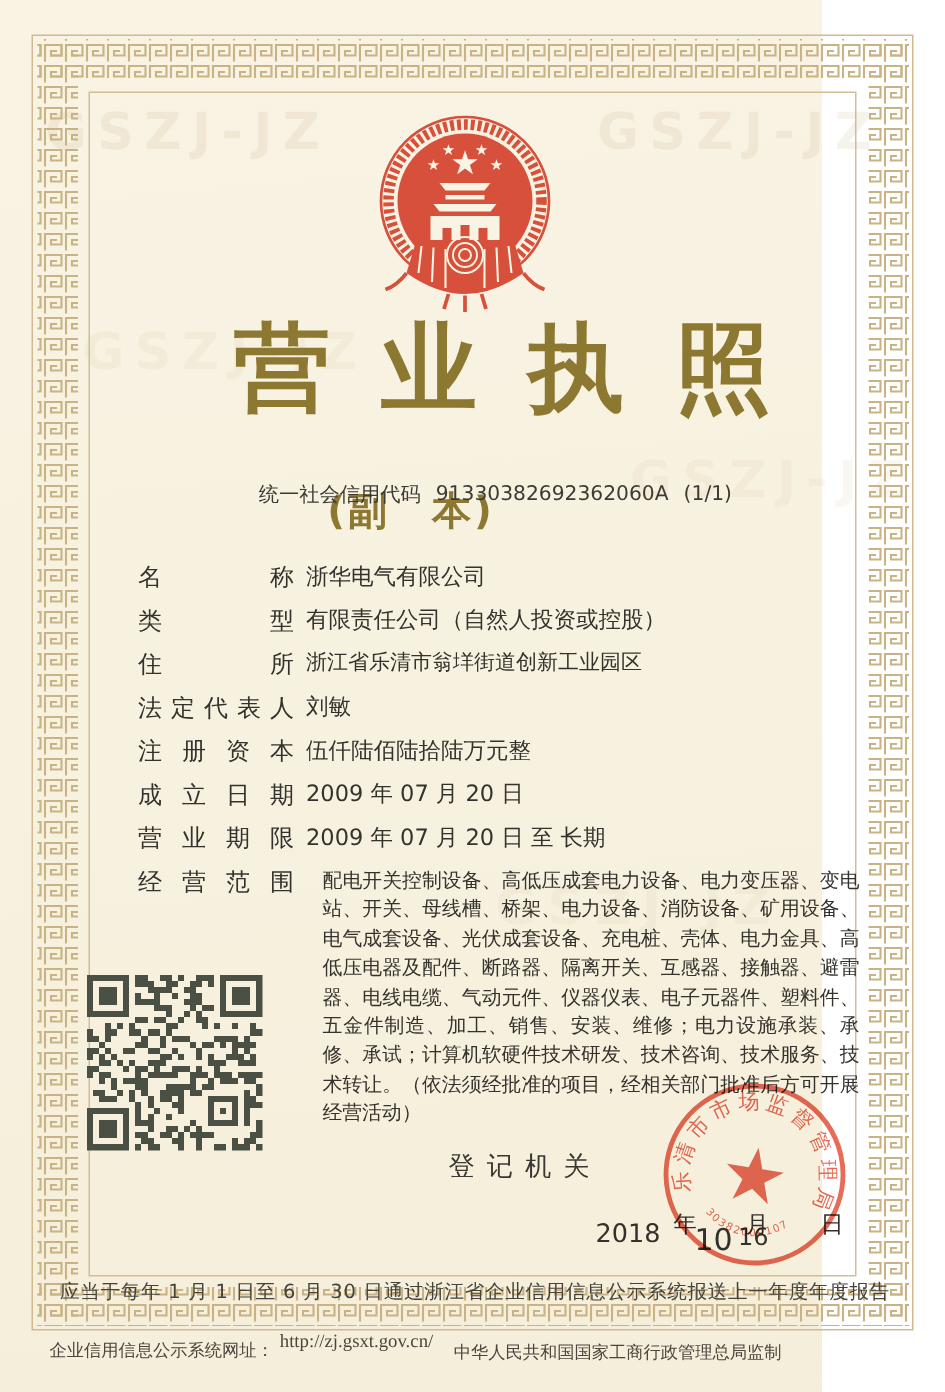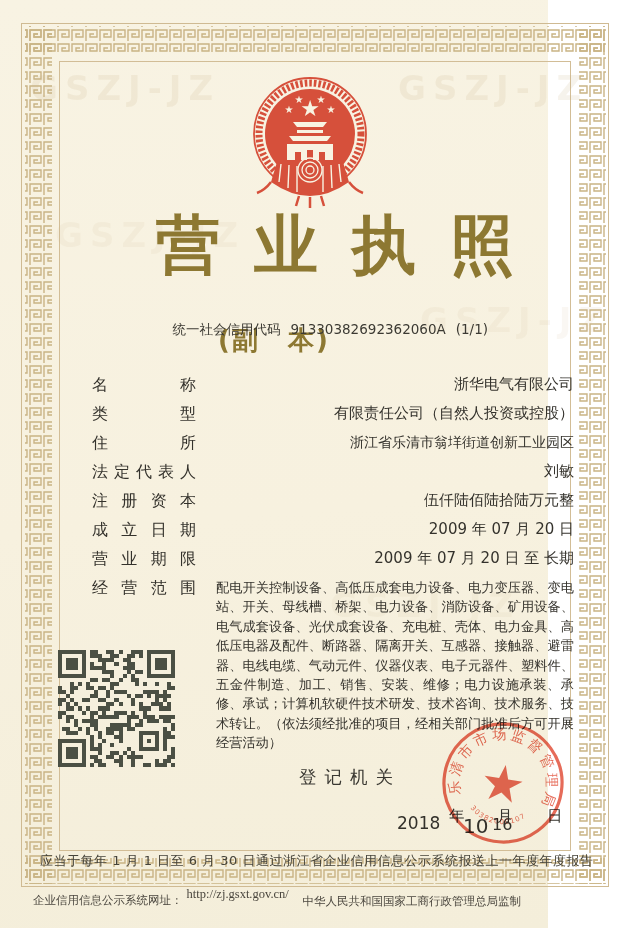--- a/index.html
+++ b/index.html
@@ -13,21 +13,21 @@
       color:#c9b48c;opacity:.16;white-space:nowrap;}
   .emblem{position:absolute;left:247px;top:70px;}
   .title{position:absolute;left:0;top:202px;width:100%;text-align:right;
          font-size:64px;font-weight:900;letter-spacing:34px;text-indent:22px;
          color:#8d7832;white-space:nowrap;}
   .subtitle{position:absolute;left:0;top:283px;width:100%;text-align:center;
             font-size:26px;font-weight:700;letter-spacing:2px;color:#8d7832;margin-top:40px;}
   .credit{position:absolute;left:0;top:321px;right:60px;display:flex;
           justify-content:flex-end;gap:10px;font-size:13.5px;color:#3c3a33;}
   .fields{position:absolute;left:92px;top:375px;width:482px;color:#34322c;}
-  .row{display:flex;align-items:flex-start;margin-bottom:10px;justify-content:space-between;}
+  .row{display:flex;align-items:flex-start;margin-bottom:10px;}
   .lbl{display:inline-block;width:104px;flex:none;font-size:16px;line-height:19px;
        text-align:justify;text-align-last:justify;}
   .val{margin-left:8px;font-size:15px;line-height:19px;white-space:nowrap;}
   .row-address .val{font-size:14px;}
   .row-scope .val{white-space:normal;width:358px;font-size:13.2px;line-height:19.4px;
                   text-align:justify;margin-left:19px;}
   .qr{position:absolute;left:58px;top:650px;}
   .registrar{position:absolute;left:299px;top:765px;font-size:17.5px;
              letter-spacing:8px;color:#3a3832;white-space:nowrap;}
   .dt{position:absolute;color:#33312b;white-space:nowrap;}

